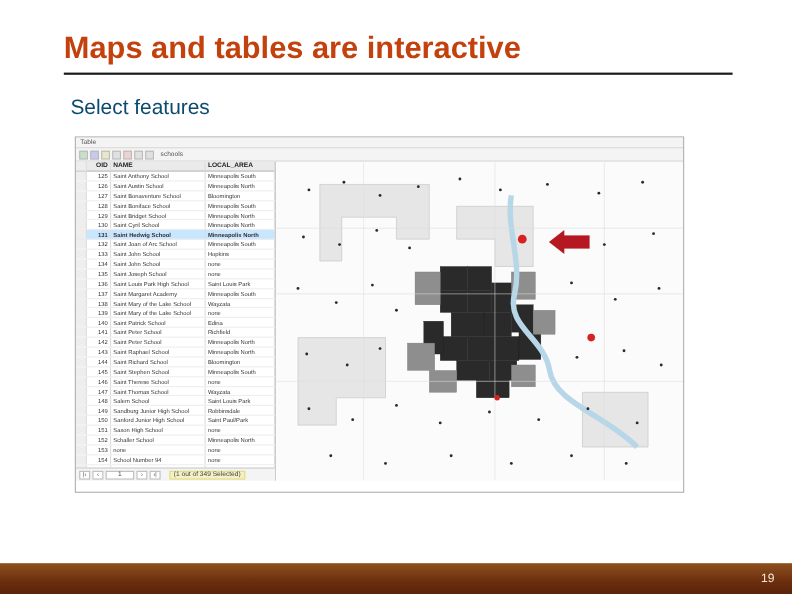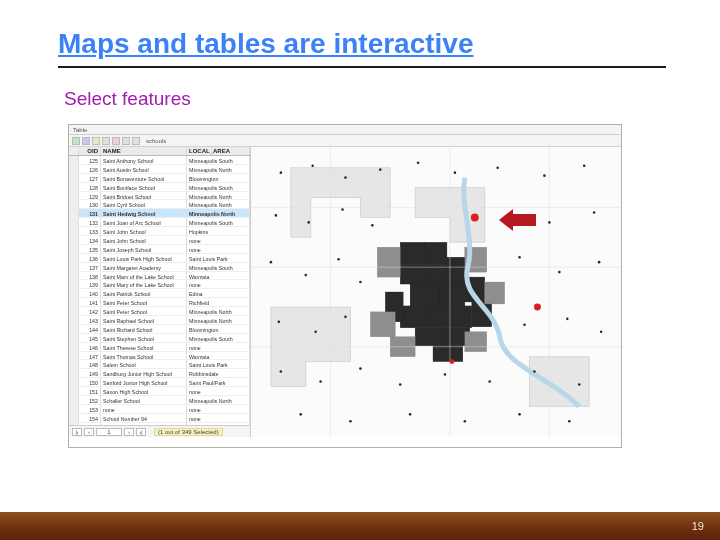--- a/index.html
+++ b/index.html
@@ -12,32 +12,31 @@
     overflow: hidden;
   }
   .slide {
     padding: 28px 54px 40px 58px;
     position: relative;
     height: 100%;
   }
   .title {
     font-size: 28px;
     font-weight: bold;
-    color: #3b82f6;
+    color: #c2410c;
     padding-bottom: 4px;
-    text-decoration: underline;
   }
   .title-rule {
     border-bottom: 2px solid #1a1a1a;
     margin-top: 2px;
     margin-bottom: 20px;
   }
   .subtitle {
     font-size: 19px;
-    color: #a21caf;
+    color: #0c4a6e;
     font-weight: normal;
     margin-left: 6px;
     margin-bottom: 14px;
   }
   .figure {
     width: 554px;
     height: 324px;
     margin-left: 10px;
     border: 1px solid #b0b0b0;
     position: relative;

